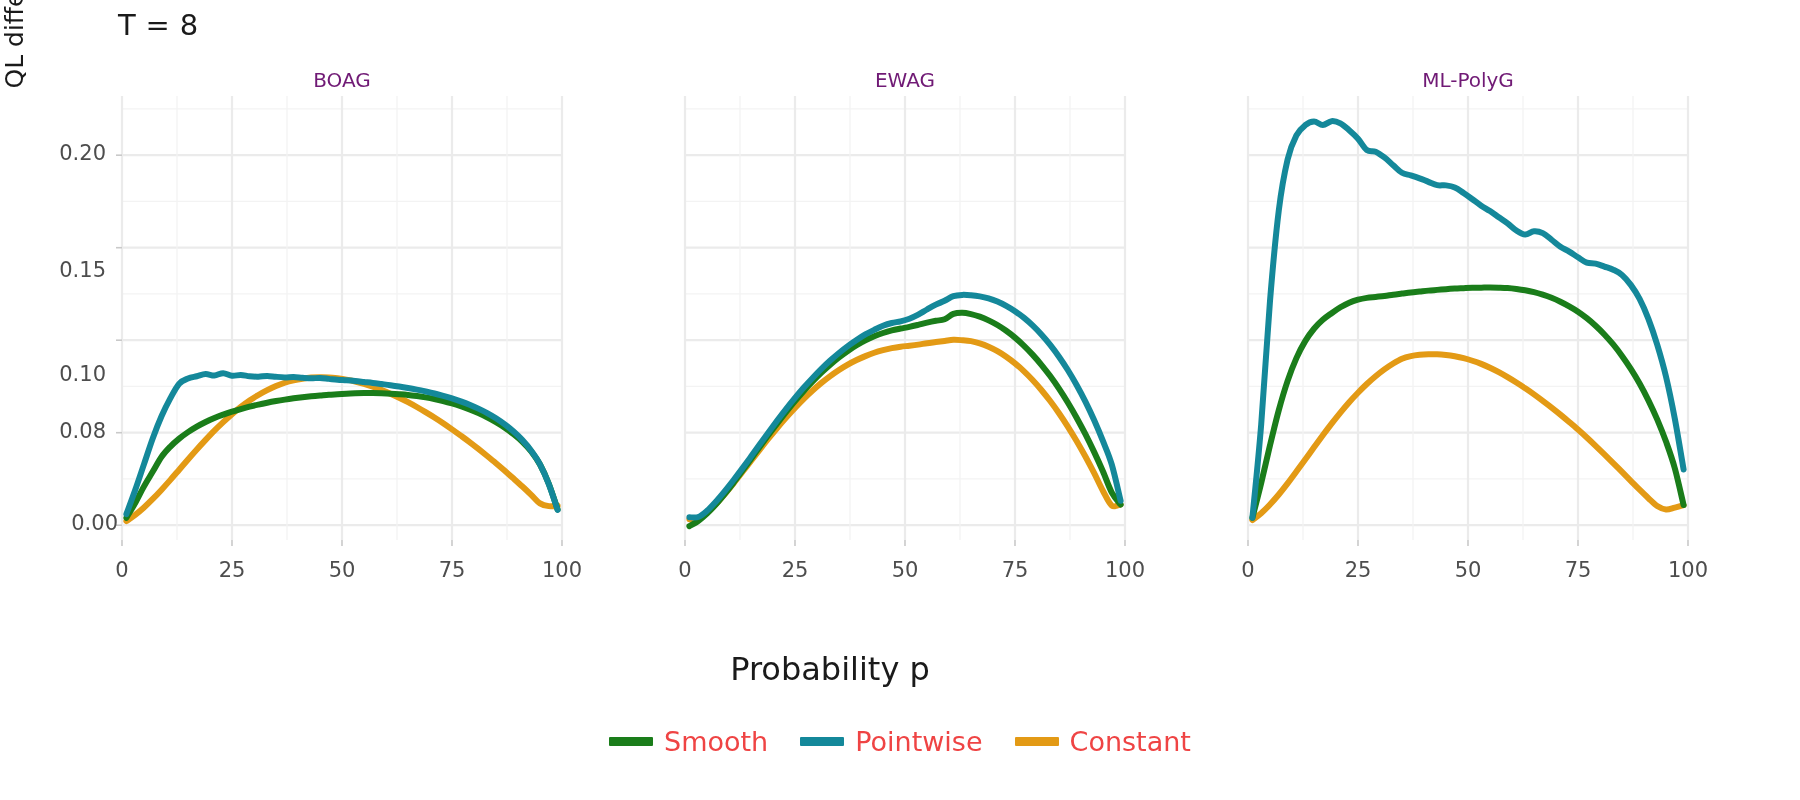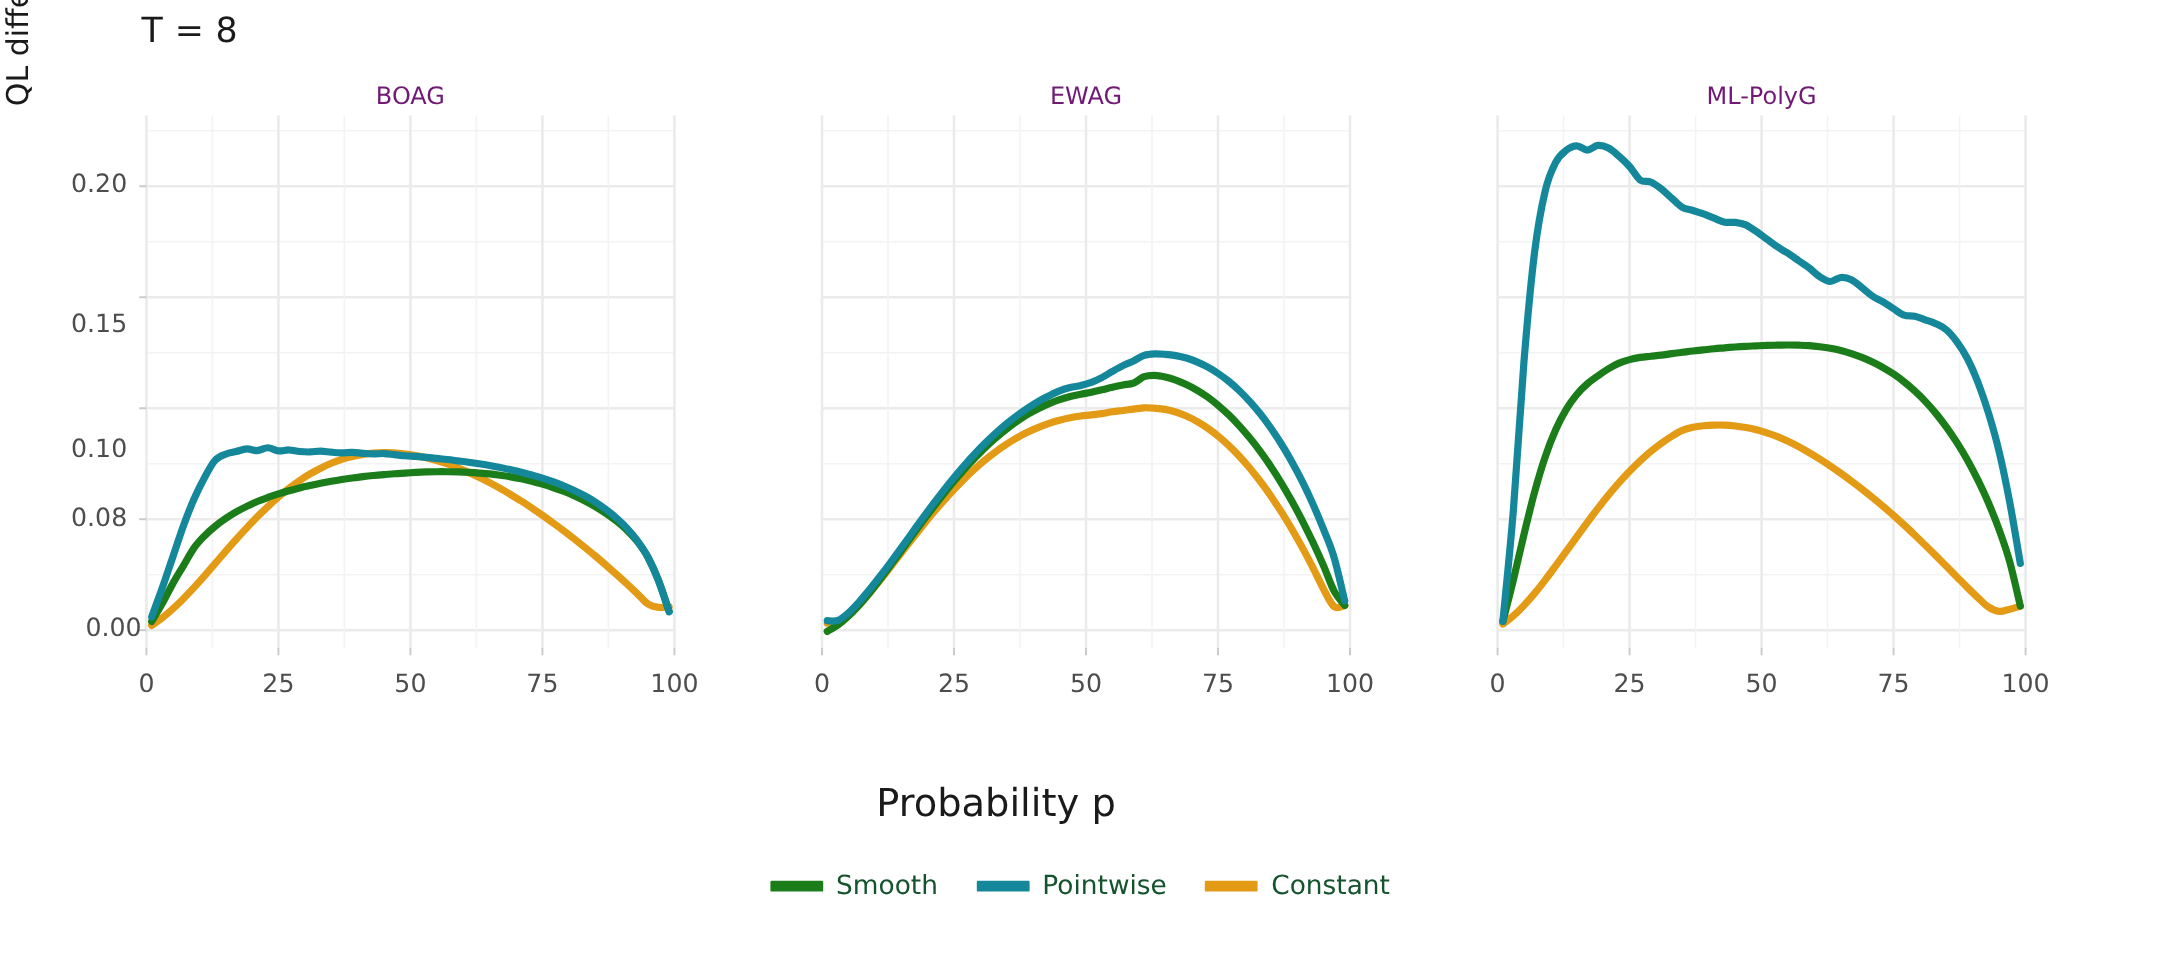--- a/index.html
+++ b/index.html
@@ -36,21 +36,21 @@
   .xtick-label{
     position:absolute;font-size:21px;color:#4d4d4d;
     text-align:center;white-space:nowrap;
   }
   #legend{
     position:absolute;left:0;top:726px;width:1800px;
     display:flex;justify-content:center;align-items:center;gap:0px;
   }
   .legend-item{display:flex;align-items:center;gap:11px;margin:0 16px;}
   .legend-key{width:44px;height:9px;border-radius:1px;display:block;}
-  .legend-text{font-size:22px;color:#14532d;white-space:nowrap;}
+  .legend-text{font-size:27px;color:#ef4444;white-space:nowrap;}
   svg.panel-svg{position:absolute;top:0;left:0;overflow:visible;}
   .grid-major{stroke:#ebebeb;stroke-width:2.2;}
   .grid-minor{stroke:#f3f3f3;stroke-width:1.3;}
   .tickmark{stroke:#c9c9c9;stroke-width:1.6;}
   .series-line{fill:none;stroke-linecap:round;stroke-linejoin:round;stroke-width:6;}
 </style>
 </head>
 <body>
 
 <div class="chart-root">

